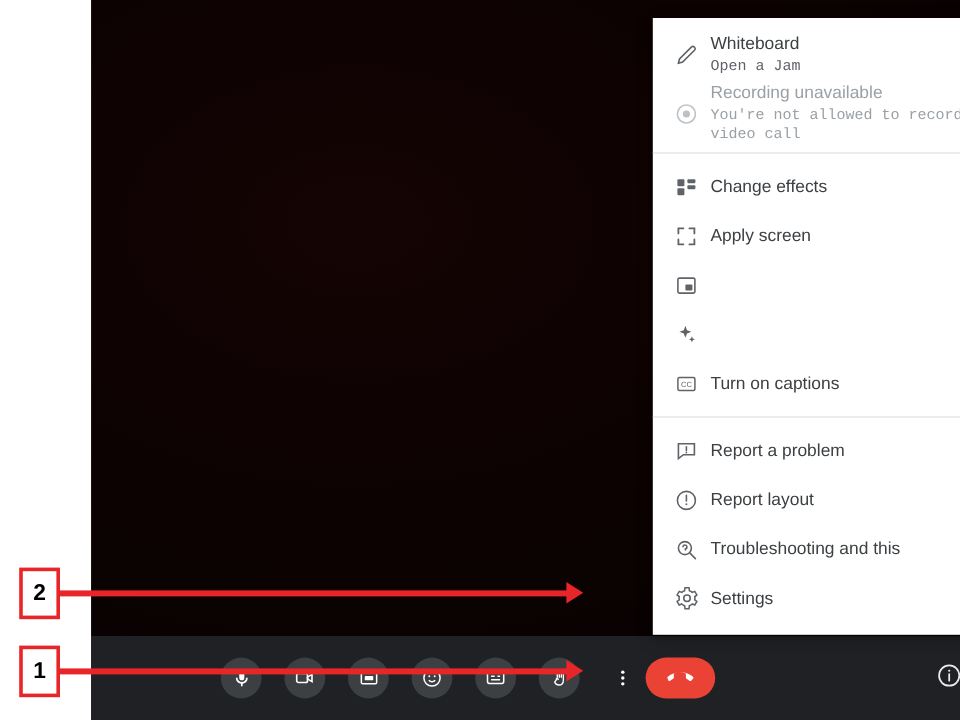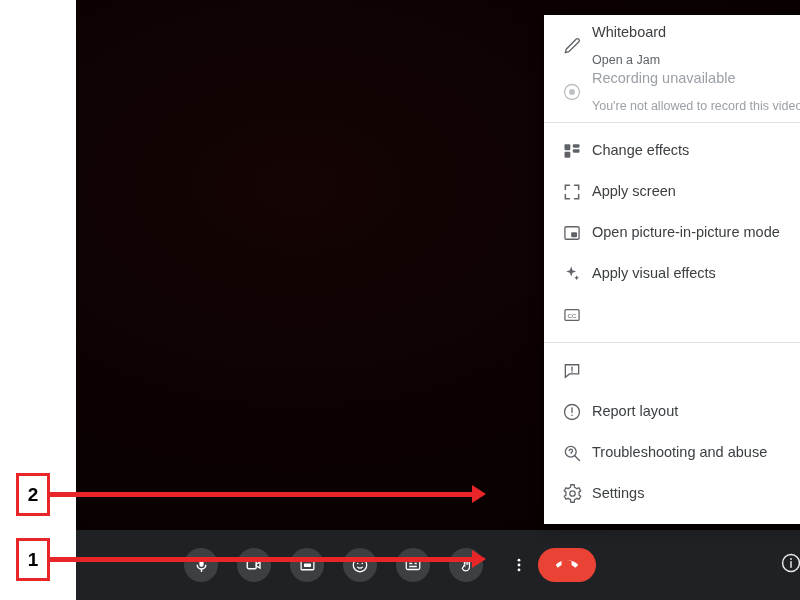--- a/index.html
+++ b/index.html
@@ -132,21 +132,22 @@
     justify-content: center;
     line-height: 1.25;
   }
   .mi-title {
     font-size: 14.5px;
     color: #3c4043;
   }
   .mi-sub {
     font-size: 12.5px;
     color: #5f6368;
-    margin-top: 12px;
+    margin-top: 2px;
+    font-family: Liberation Mono, monospace;
   }
   .menu-item.two-line { min-height: 46px; }
   .menu-item.disabled .mi-title { color: #9aa0a6; }
   .menu-item.disabled .mi-sub { color: #9aa0a6; }
   .menu-item.disabled .mi-icon { color: #bdc1c6; }
   .menu-sep {
     height: 1px;
     background: #e0e0e0;
     margin: 7px 0;
   }
@@ -330,56 +331,56 @@
         </span>
       </div>
 
       <div class="menu-item">
         <span class="mi-icon">
           <svg width="20" height="20" viewBox="0 0 24 24" fill="none" stroke="#5f6368" stroke-width="1.6">
               <rect x="3.5" y="4.5" width="17" height="15" rx="1.5"></rect>
               <rect x="11" y="11" width="7" height="6" rx="1" fill="#5f6368" stroke="none"></rect>
             </svg>
         </span>
-        <span class="mi-text">
-          <span class="mi-title">Open picture-in-picture mode</span>
-        </span>
       </div>
 
       <div class="menu-item">
         <span class="mi-icon">
           <svg width="20" height="20" viewBox="0 0 24 24" fill="#5f6368">
               <path d="M11 3l1.6 4.4L17 9l-4.4 1.6L11 15l-1.6-4.4L5 9l4.4-1.6L11 3z"></path>
               <path d="M17.5 13.5l.9 2.1 2.1.9-2.1.9-.9 2.1-.9-2.1-2.1-.9 2.1-.9.9-2.1z"></path>
             </svg>
         </span>
-        <span class="mi-text">
-          <span class="mi-title">Apply visual effects</span>
-        </span>
       </div>
 
       <div class="menu-item">
         <span class="mi-icon">
           <svg width="20" height="20" viewBox="0 0 24 24" fill="none" stroke="#5f6368" stroke-width="1.5">
               <rect x="3.5" y="5.5" width="17" height="13" rx="1.5"></rect>
               <text x="12" y="15.2" font-size="7.5" fill="#5f6368" stroke="none" text-anchor="middle" font-family="Liberation Sans, sans-serif">CC</text>
             </svg>
+        </span>
+        <span class="mi-text">
+          <span class="mi-title">Turn on captions</span>
         </span>
       </div>
 
       <div class="menu-sep"></div>
 
       <div class="menu-item">
         <span class="mi-icon">
           <svg width="20" height="20" viewBox="0 0 24 24" fill="none" stroke="#5f6368" stroke-width="1.6">
               <path d="M4 4.5h16v11H9l-5 4v-15z"></path>
               <path d="M12 7.5v4" stroke-linecap="round"></path>
               <circle cx="12" cy="13.4" r=".9" fill="#5f6368" stroke="none"></circle>
             </svg>
         </span>
+        <span class="mi-text">
+          <span class="mi-title">Report a problem</span>
+        </span>
       </div>
 
       <div class="menu-item">
         <span class="mi-icon">
           <svg width="20" height="20" viewBox="0 0 24 24" fill="none" stroke="#5f6368" stroke-width="1.6">
               <circle cx="12" cy="12" r="9"></circle>
               <path d="M12 7v5.5" stroke-linecap="round"></path>
               <circle cx="12" cy="15.8" r=".95" fill="#5f6368" stroke="none"></circle>
             </svg>
         </span>
@@ -390,21 +391,21 @@
 
       <div class="menu-item">
         <span class="mi-icon">
           <svg width="20" height="20" viewBox="0 0 24 24" fill="none" stroke="#5f6368" stroke-width="1.6">
               <circle cx="10.5" cy="10.5" r="6.5"></circle>
               <path d="M15.3 15.3L21 21" stroke-linecap="round"></path>
               <path d="M8.6 9.1a2 2 0 1 1 2.4 2.2v1.1" stroke-linecap="round"></path>
             </svg>
         </span>
         <span class="mi-text">
-          <span class="mi-title">Troubleshooting and abuse</span>
+          <span class="mi-title">Troubleshooting and this</span>
         </span>
       </div>
 
       <div class="menu-item">
         <span class="mi-icon">
           <svg width="21" height="21" viewBox="0 0 24 24" fill="none" stroke="#5f6368" stroke-width="1.5">
               <circle cx="12" cy="12" r="3.1"></circle>
               <path d="M19.4 13.6a7.7 7.7 0 0 0 0-3.2l2-1.5-2-3.4-2.4 1a7.6 7.6 0 0 0-2.7-1.6L13.9 2h-3.8l-.4 2.9c-1 .3-1.9.9-2.7 1.6l-2.4-1-2 3.4 2 1.5a7.7 7.7 0 0 0 0 3.2l-2 1.5 2 3.4 2.4-1c.8.7 1.7 1.3 2.7 1.6l.4 2.9h3.8l.4-2.9c1-.3 1.9-.9 2.7-1.6l2.4 1 2-3.4-2-1.5z"></path>
             </svg>
         </span>

